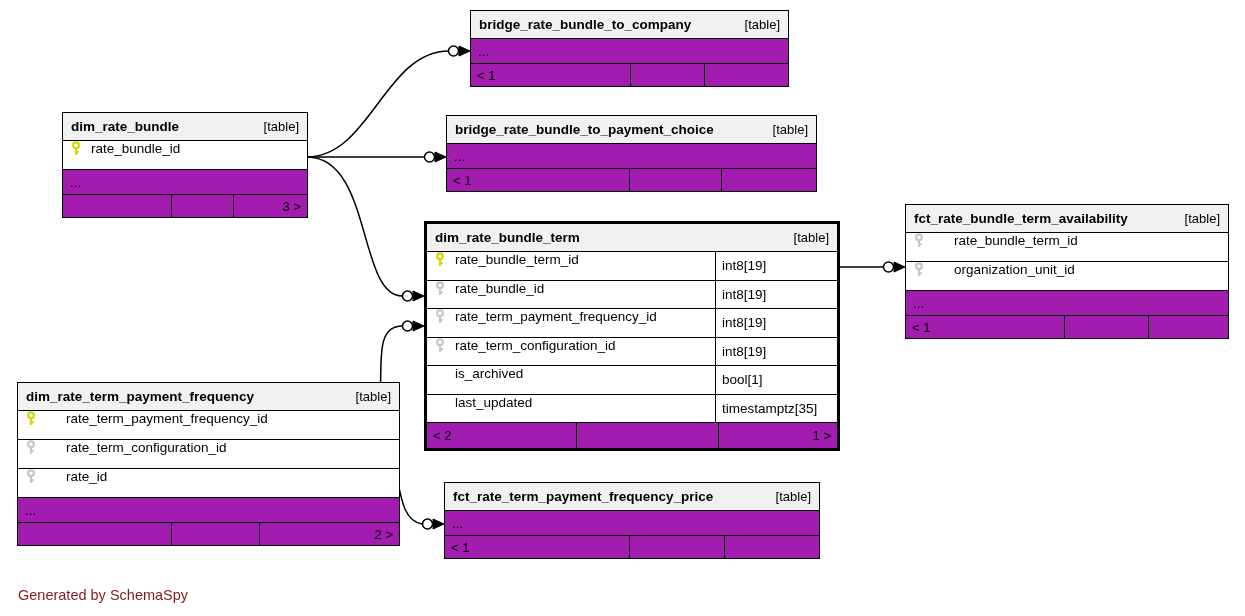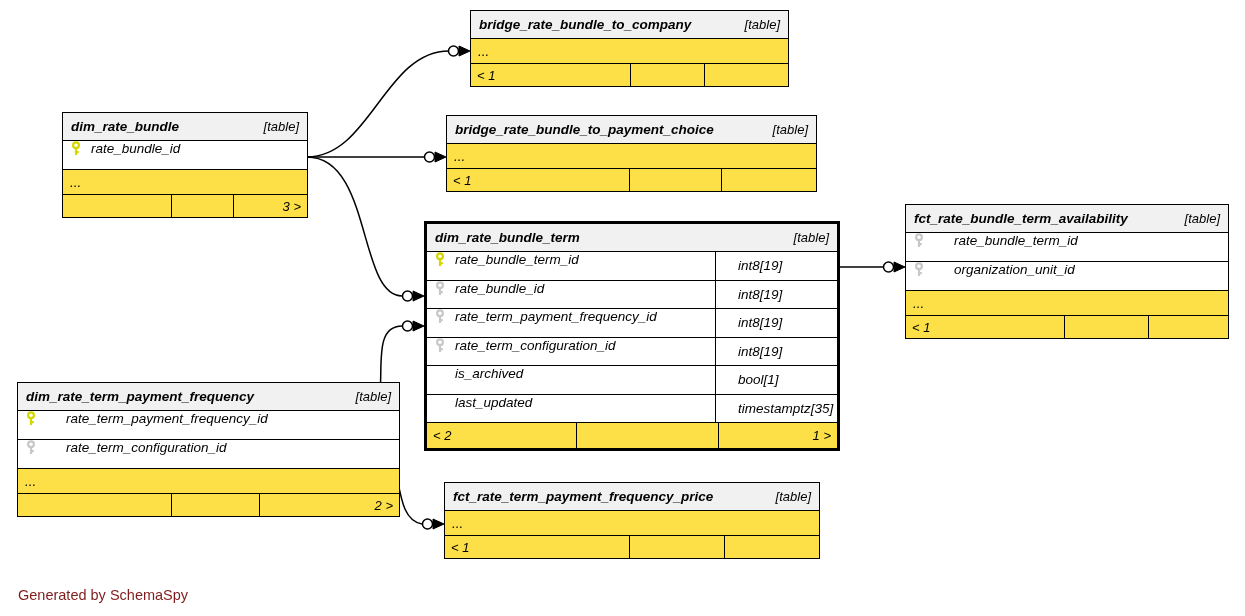--- a/index.html
+++ b/index.html
@@ -7,24 +7,23 @@
     position:relative;
     width:1245px;height:616px;
     background:#ffffff;
     font-family:"Liberation Sans","DejaVu Sans",sans-serif;
     color:#000;
     overflow:hidden;
   }
   
   .tbl{
     position:absolute;
-    background:#fde047;
+    background:#a21caf;
     border:1.5px solid #000;
     box-sizing:border-box;
-    font-style:italic;
   }
   .tbl.focus{border-width:3px;}
   .t-header{
     background:#f1f1f1;
     display:flex;justify-content:space-between;align-items:center;
     padding:0 8px;height:27px;
   }
   .t-title{font-weight:bold;font-size:13.5px;white-space:nowrap;}
   .t-badge{font-size:13px;margin-left:14px;white-space:nowrap;}
   .t-row{
@@ -36,21 +35,21 @@
   }
   .focus .t-row{height:27.5px;}
   .t-row .cell-name{
     display:flex;gap:9px;
     padding:0 6px 0 7px;flex:1;min-width:0;height:100%;
   }
   .keyspace{width:12px;height:16px;flex:0 0 12px;display:flex;align-items:center;justify-content:center;}
   .t-row .cell-type{
     border-left:1.5px solid #000;
     width:122px;flex:0 0 122px;
-    padding:0 4px 0 22px;box-sizing:border-box;
+    padding:0 4px 0 6px;box-sizing:border-box;
     display:flex;align-items:center;height:100%;
     white-space:nowrap;
   }
   .t-ellipsis{
     border-top:1.5px solid #000;
     height:24px;display:flex;align-items:center;
     padding:0 7px;font-size:13.5px;
   }
   .t-footer{
     border-top:1.5px solid #000;
@@ -330,20 +329,33 @@
           <svg width="12" height="16" viewBox="0 0 12 16">
               <g class="key-fk" fill="none" stroke-width="2.2">
                 <circle cx="6" cy="4.2" r="2.9"></circle>
                 <path d="M6 7.2 L6 14 M6 11.2 L8.8 11.2"></path>
               </g>
             </svg>
         </span>
         <span style="margin-left:20px">rate_term_configuration_id</span>
       </div>
     </div>
+    <div class="t-row">
+      <div class="cell-name">
+        <span class="keyspace">
+          <svg width="12" height="16" viewBox="0 0 12 16">
+              <g class="key-fk" fill="none" stroke-width="2.2">
+                <circle cx="6" cy="4.2" r="2.9"></circle>
+                <path d="M6 7.2 L6 14 M6 11.2 L8.8 11.2"></path>
+              </g>
+            </svg>
+        </span>
+        <span style="margin-left:20px">rate_id</span>
+      </div>
+    </div>
     <div class="t-ellipsis">...</div>
     <div class="t-footer">
       <span class="fcell"></span>
       <span class="fcell"></span>
       <span class="fcell right">2 &gt;</span>
     </div>
   </div>
 
   <div class="tbl" id="tbl-price">
     <div class="t-header">

